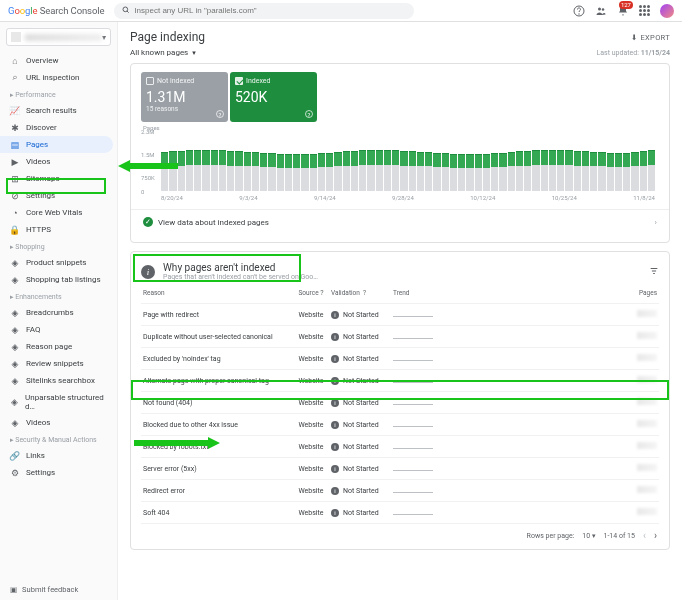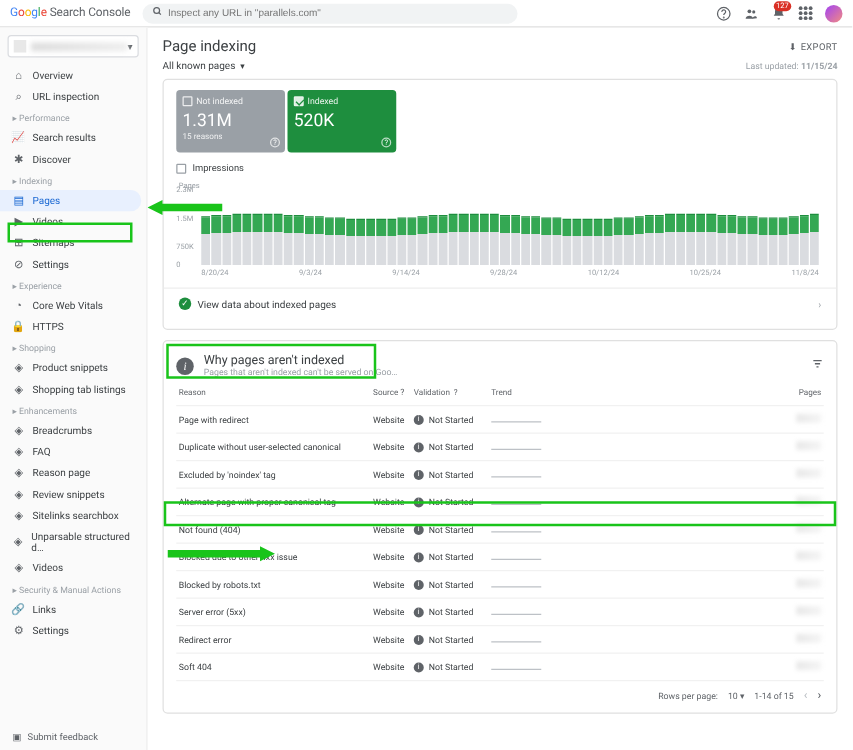--- a/index.html
+++ b/index.html
@@ -159,38 +159,36 @@
       </div>
     <div class="sb-group">▸ <span>Performance</span></div>
     <div class="sb-item">
         <span class="sic">📈</span>
         <span>Search results</span>
       </div>
     <div class="sb-item">
         <span class="sic">✱</span>
         <span>Discover</span>
       </div>
-    <div class="sb-group">▸ <span>Indexing</span></div>
     <div id="pages-item" class="sb-item active">
         <span class="sic">▤</span>
         <span>Pages</span>
       </div>
     <div class="sb-item">
         <span class="sic">▶</span>
         <span>Videos</span>
       </div>
     <div class="sb-item">
         <span class="sic">⊞</span>
         <span>Sitemaps</span>
       </div>
     <div class="sb-item">
         <span class="sic">⊘</span>
         <span>Settings</span>
       </div>
-    <div class="sb-group">▸ <span>Experience</span></div>
     <div class="sb-item">
         <span class="sic">◔</span>
         <span>Core Web Vitals</span>
       </div>
     <div class="sb-item">
         <span class="sic">🔒</span>
         <span>HTTPS</span>
       </div>
     <div class="sb-group">▸ <span>Shopping</span></div>
     <div class="sb-item">
@@ -275,24 +273,20 @@
           <div class="info">?</div>
         </div>
         <div class="tile green">
           <div class="hdr">
               <span class="chk on"></span>
               <span>Indexed</span>
             </div>
           <div class="big">520K</div>
           <div class="info">?</div>
         </div>
-      </div>
-      <div class="impr" style="margin-top:8px;">
-        <span class="chk2"></span>
-        <span>Impressions</span>
       </div>
       <div class="chart-title-y">Pages</div>
       <div class="chart-area">
         <span class="ylbl" style="top:0">2.3M</span>
         <span class="ylbl" style="top:33%">1.5M</span>
         <span class="ylbl" style="top:66%">750K</span>
         <span class="ylbl" style="top:100%;margin-top:-10px">0</span>
         <div class="bars" id="bars">
             <div class="bar" style="height: 78%;"></div>
             <div class="bar" style="height: 79.1821%;"></div>

